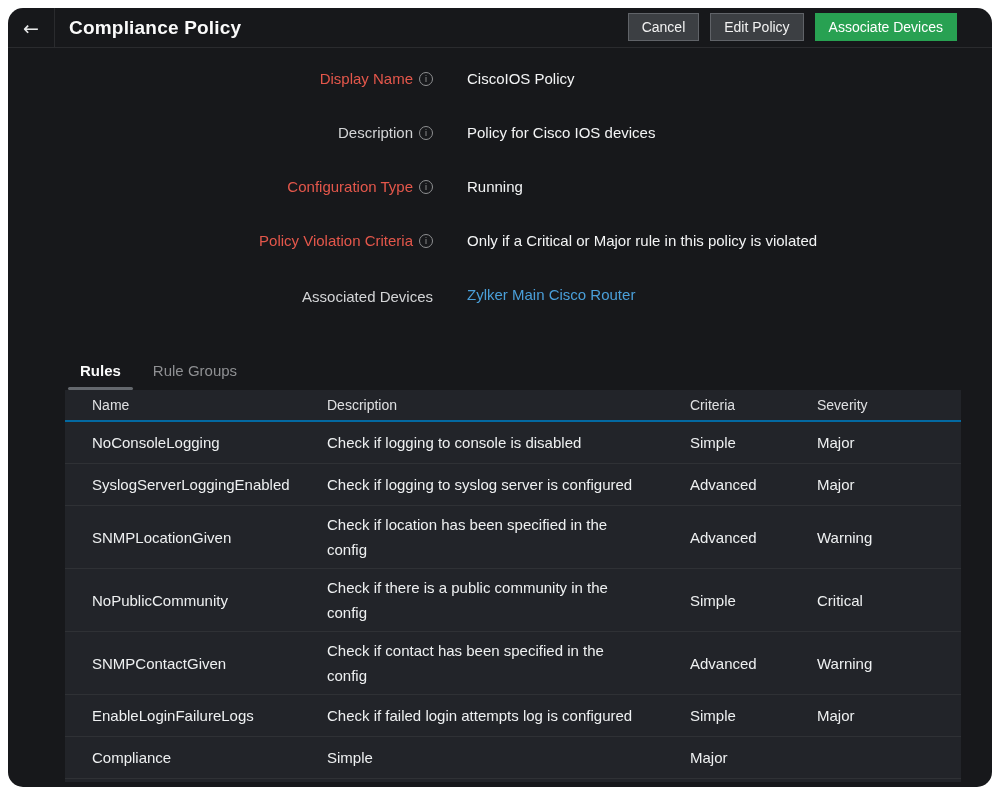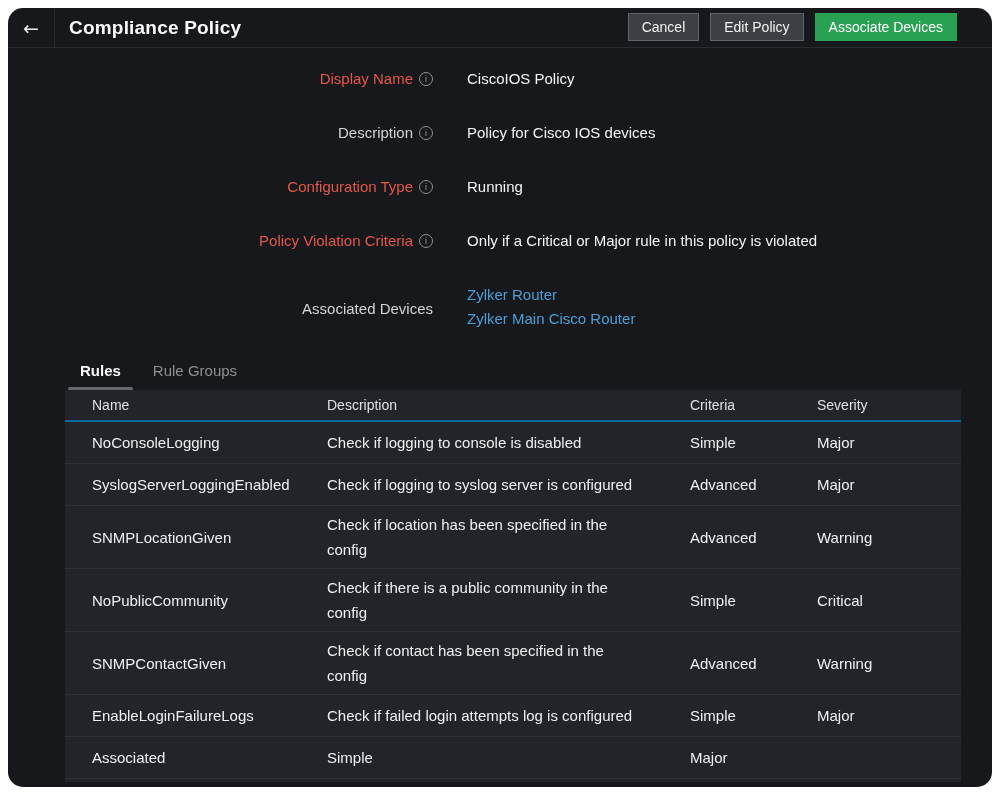--- a/index.html
+++ b/index.html
@@ -144,21 +144,20 @@
         <span class="info-icon"></span>
       </div>
       <div class="field-value">Only if a Critical or Major rule in this policy is violated</div>
     </div>
 
     <div class="field-row">
       <div class="field-label">
         <span class="label-text">Associated Devices</span>
       </div>
       <div class="field-value device-links">
-        <a class="device-link">Zylker Router</a>
         <a class="device-link">Zylker Main Cisco Router</a>
       </div>
     </div>
 
   </div>
 
   <div class="tabs">
     <div class="tab active">Rules</div>
     <div class="tab">Rule Groups</div>
   </div>
@@ -208,21 +207,21 @@
       </div>
 
       <div class="trow h42">
         <div class="cell">EnableLoginFailureLogs</div>
         <div class="cell desc oneline">Check if failed login attempts log is configured</div>
         <div class="cell">Simple</div>
         <div class="cell">Major</div>
       </div>
 
       <div class="trow h42">
-        <div class="cell">Associated</div>
+        <div class="cell">Compliance</div>
         <div class="cell">Simple</div>
         <div class="cell">Major</div>
       </div>
 
     </div>
   </div>
 
 </div>
 
 </body></html>

